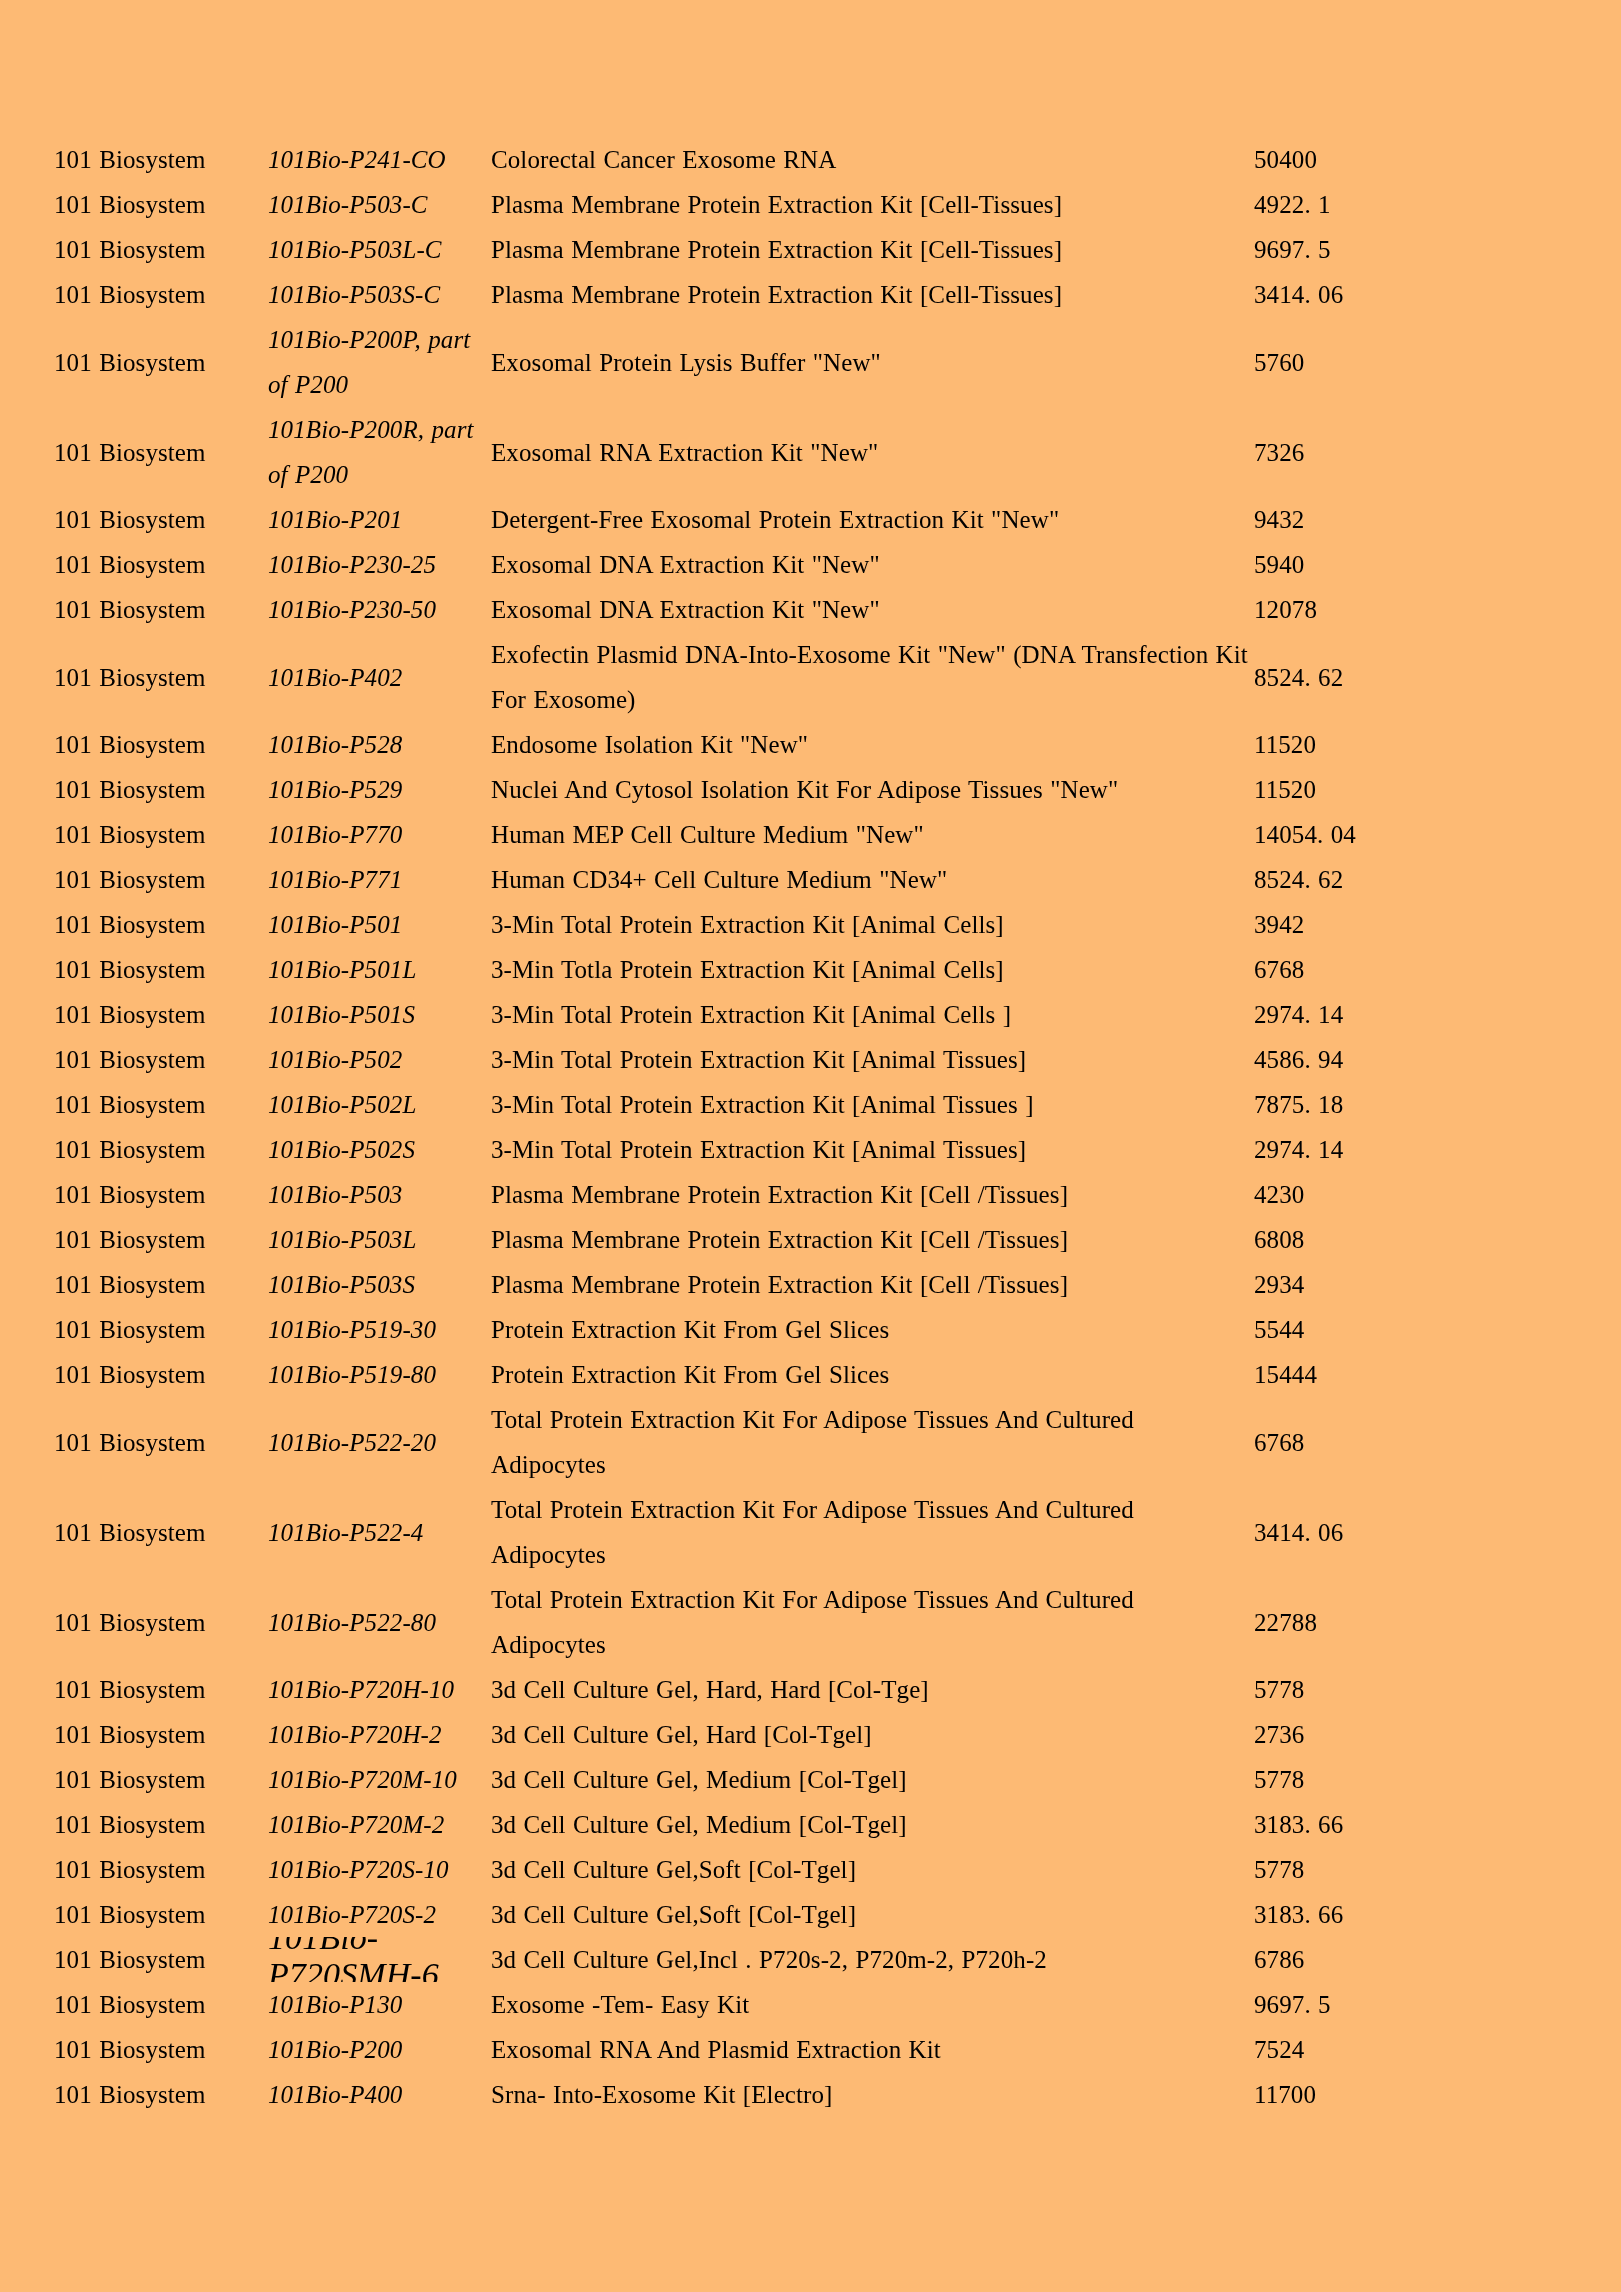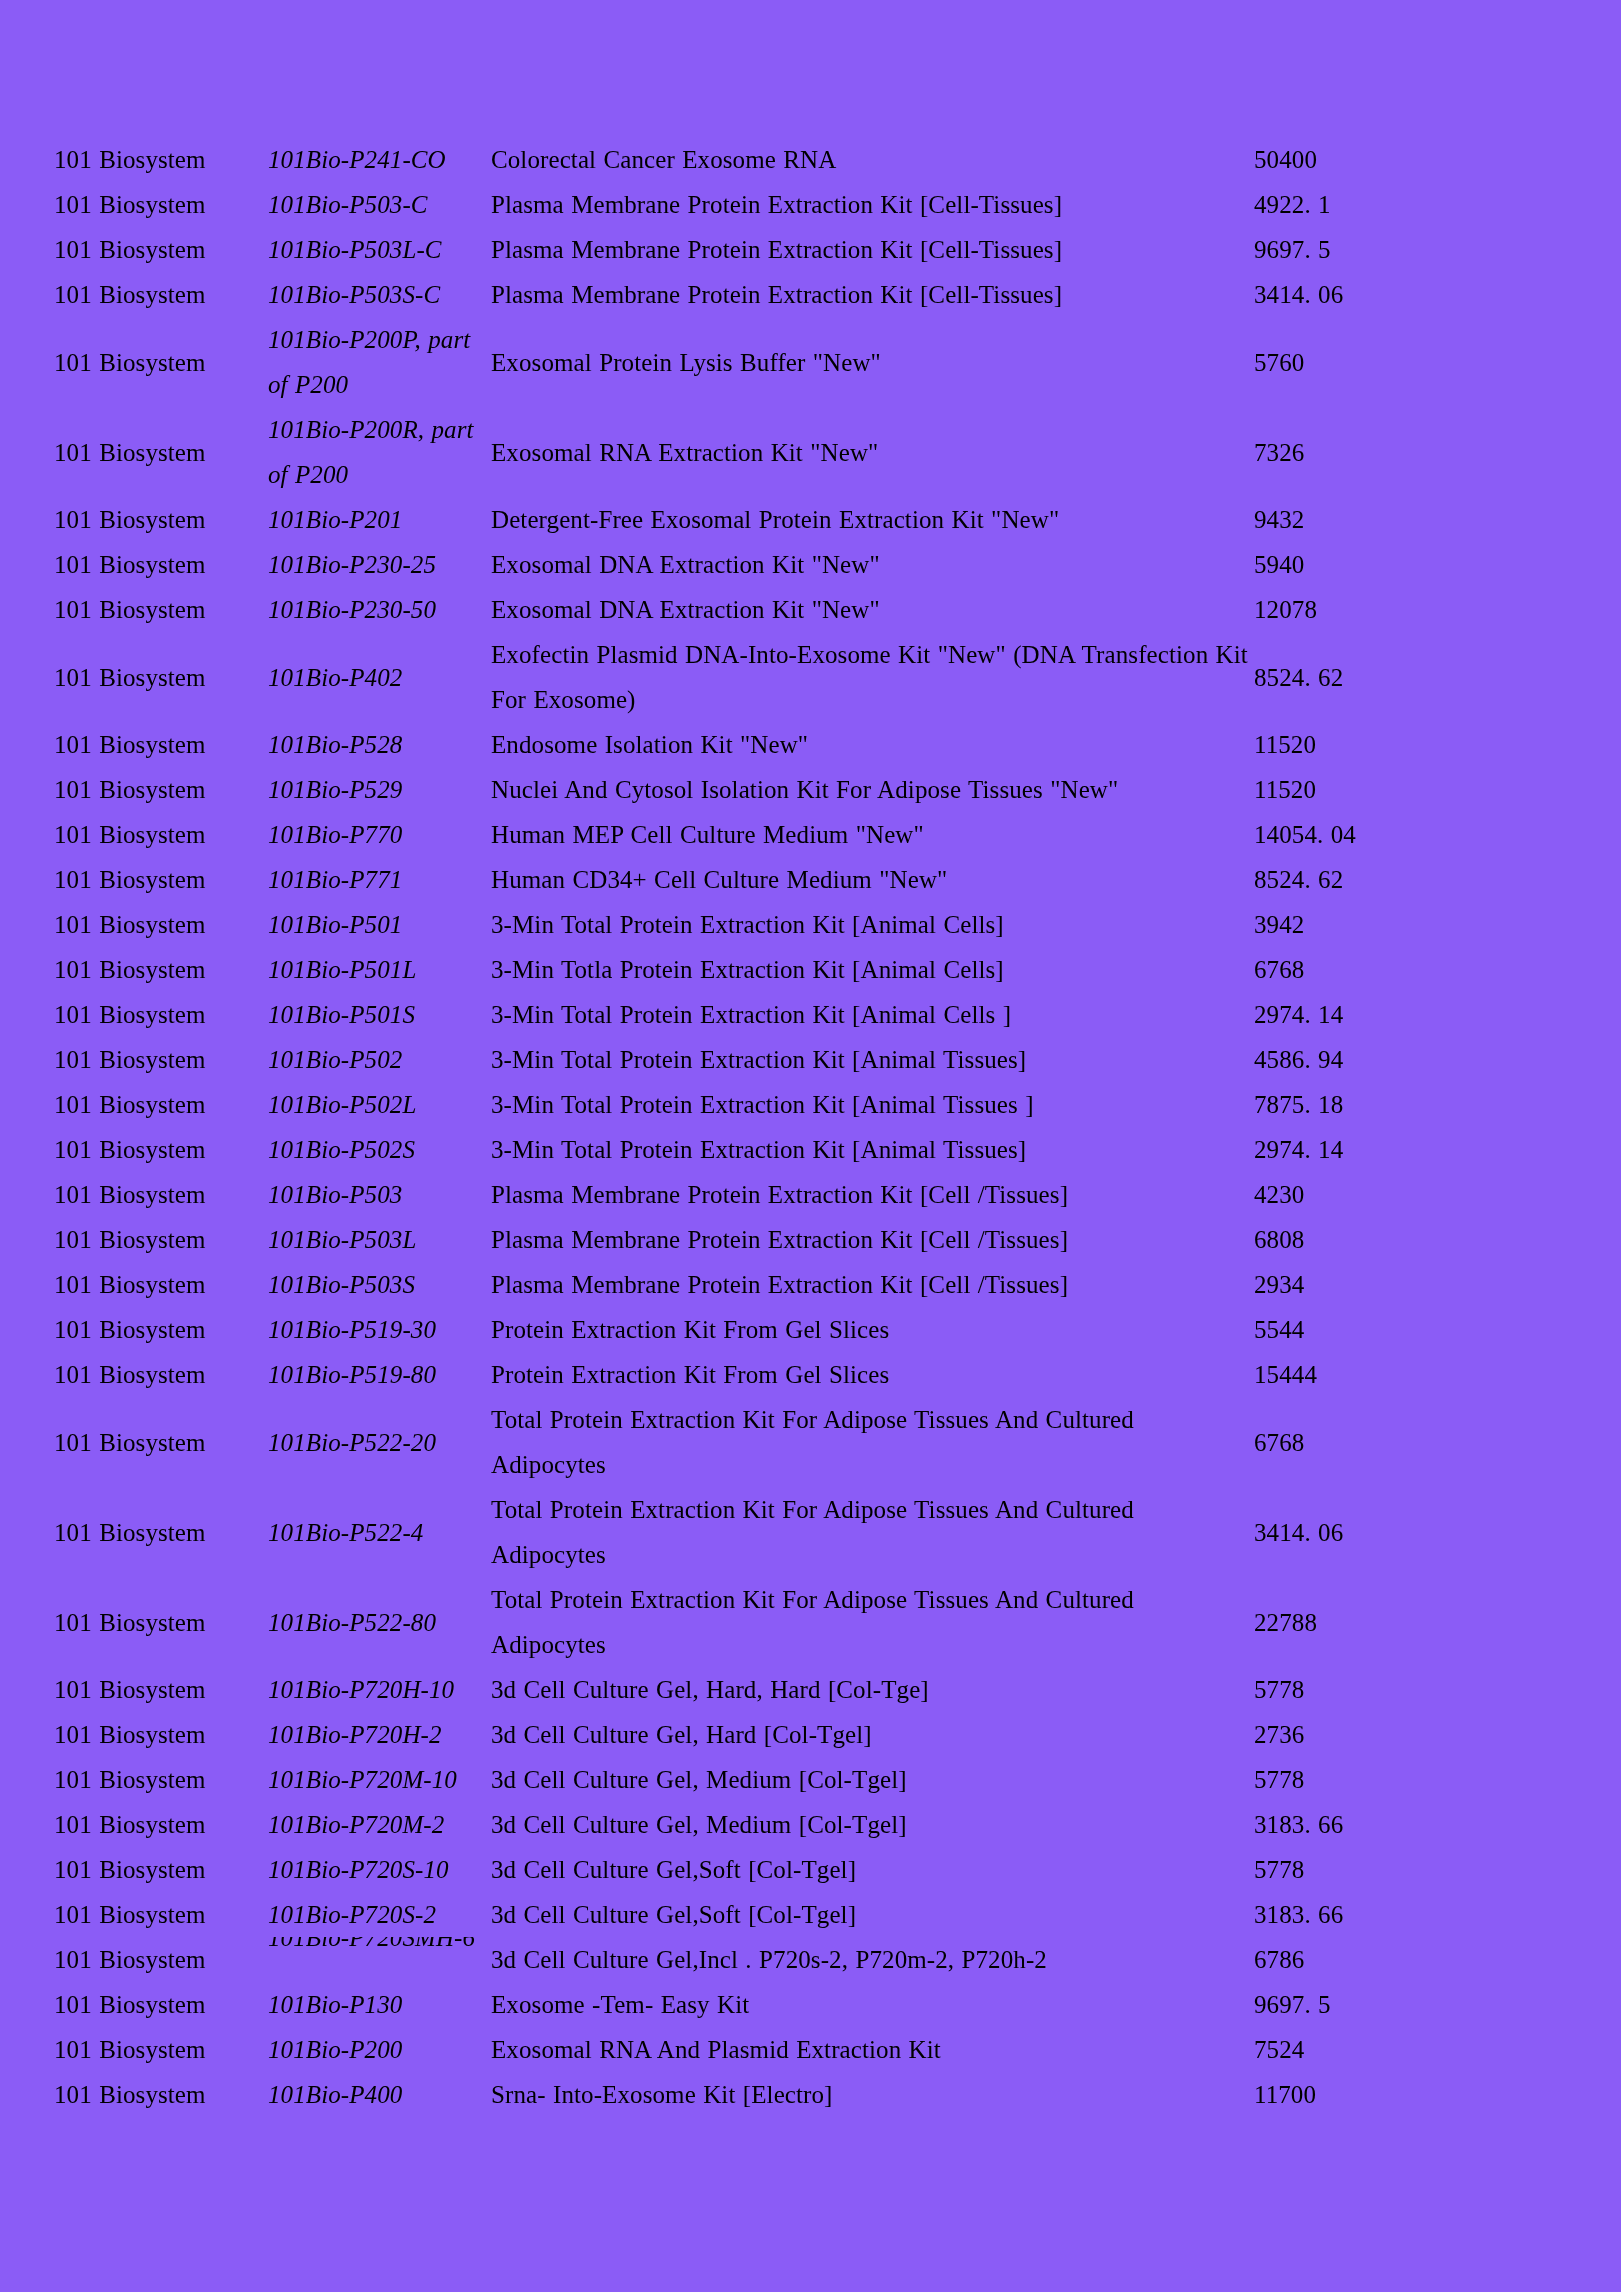--- a/index.html
+++ b/index.html
@@ -9,21 +9,21 @@
     background: #ffffff;
   }
   body {
     font-family: "Liberation Serif", "DejaVu Serif", serif;
     color: #000000;
   }
   .page {
     position: relative;
     width: 1621px;
     height: 2293px;
-    background: #8b5cf6;
+    background: #fdba74;
     overflow: hidden;
     box-sizing: border-box;
     padding: 0;
   }
   .sheet {
     position: absolute;
     left: 54px;
     top: 137px;
     width: 1451px;
   }
@@ -72,21 +72,21 @@
     position: relative;
     height: 45px;
     overflow: hidden;
   }
   .clip-wrap .clip-inner {
     position: absolute;
     left: 0;
     top: -17.6px;
     width: 235px;
     line-height: 37px;
-    font-size: 25px;
+    font-size: 34px;
   }
 </style>
 </head>
 <body>
 
 <div class="page">
   <div class="sheet">
     <table class="price-table">
       <colgroup>
         <col class="c-vendor">

